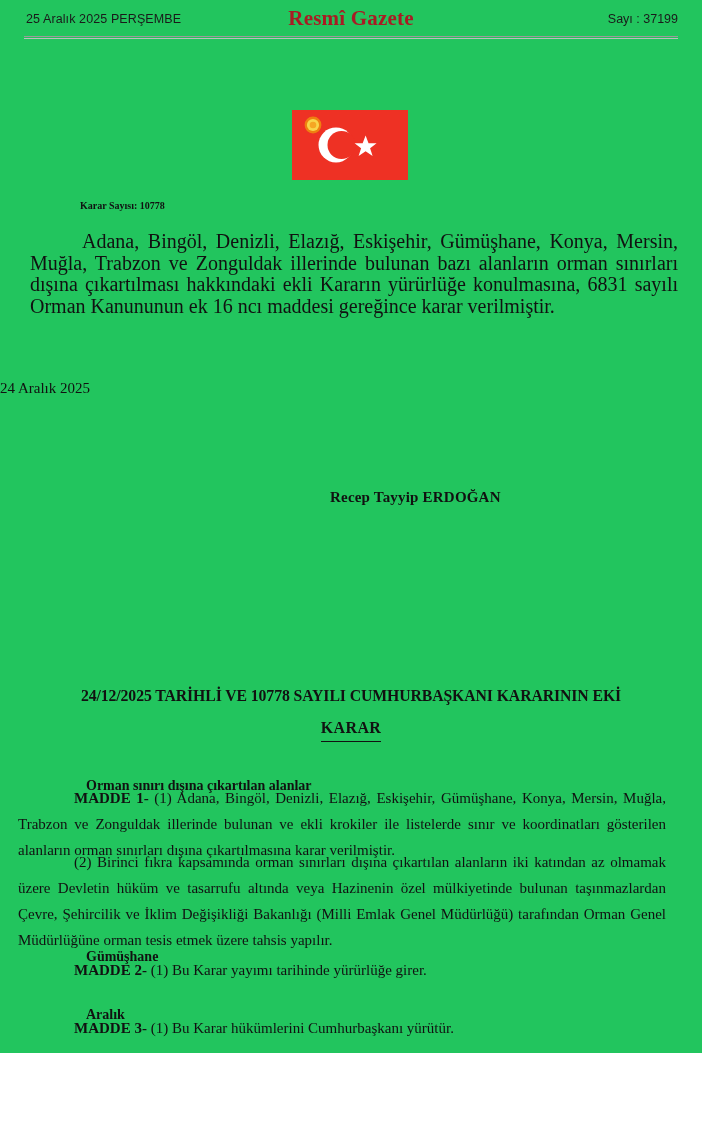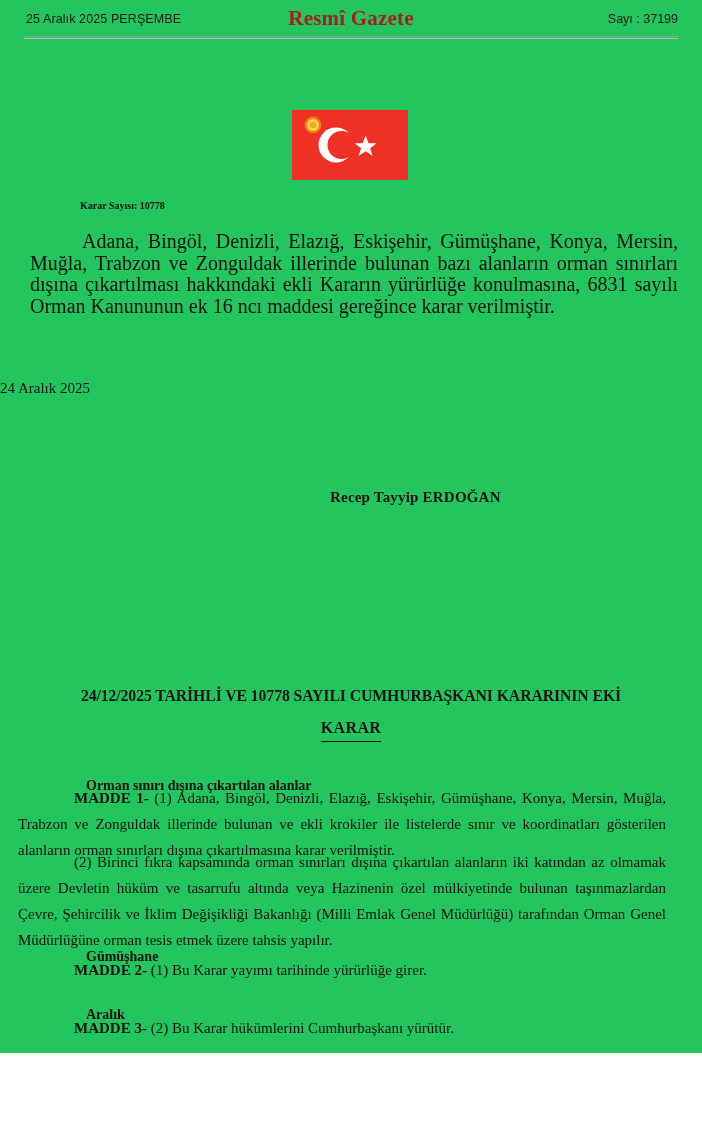--- a/index.html
+++ b/index.html
@@ -273,16 +273,16 @@
 
   <div class="para para-nojust" id="para-madde2">
     <b>MADDE 2-</b>
     <span>(1) Bu Karar yayımı tarihinde yürürlüğe girer.</span>
   </div>
 
   <div class="section-head" id="head-yurutme">Aralık</div>
 
   <div class="para para-nojust" id="para-madde3">
     <b>MADDE 3-</b>
-    <span>(2) Bu Karar hükümlerini Cumhurbaşkanı yürütür.</span>
+    <span>(1) Bu Karar hükümlerini Cumhurbaşkanı yürütür.</span>
   </div>
 
 </div>
 
 </body></html>

